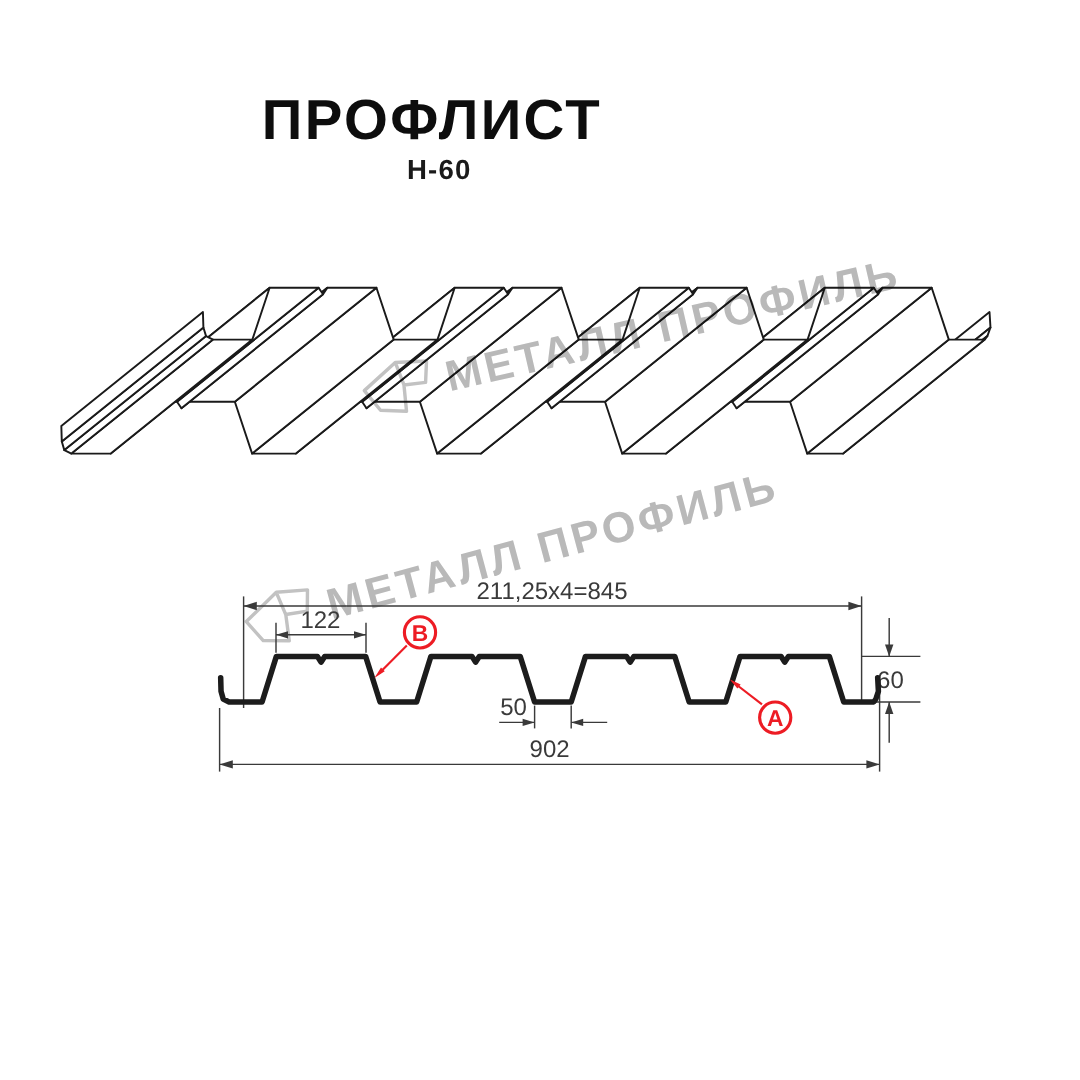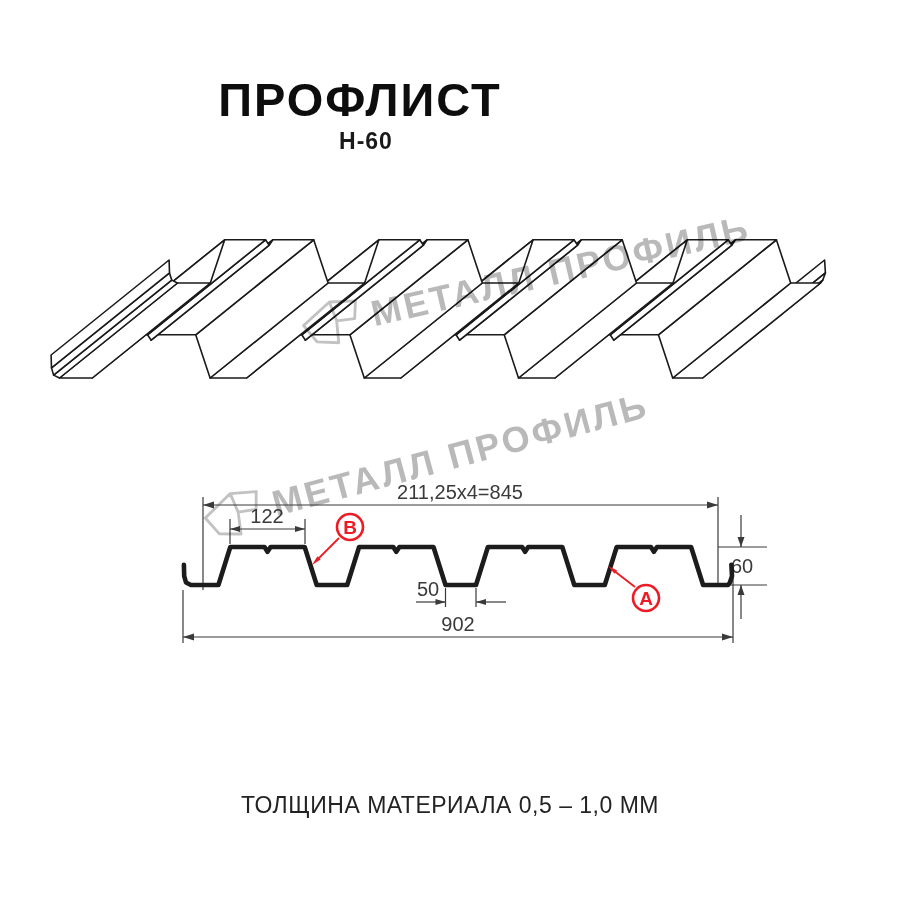--- a/index.html
+++ b/index.html
@@ -135,14 +135,13 @@
       <circle cx="476" cy="158" r="13" stroke-width="2.6" fill="#ffffff"></circle>
     </g>
     <g fill="#ed1c24">
       <polygon points="142,125 150.6,119.4 147.5,116.3"></polygon>
       <polygon points="438,126 444.5,133.8 447.2,130.4"></polygon>
     </g>
     <text class="callout-letter" x="180" y="94" text-anchor="middle">В</text>
     <text class="callout-letter" x="476" y="165" text-anchor="middle">А</text>
   </svg>
 
-  <div class="footer">ТОЛЩИНА МАТЕРИАЛА 0,5 – 1,0 ММ</div>
 </div>
 
 </body></html>

